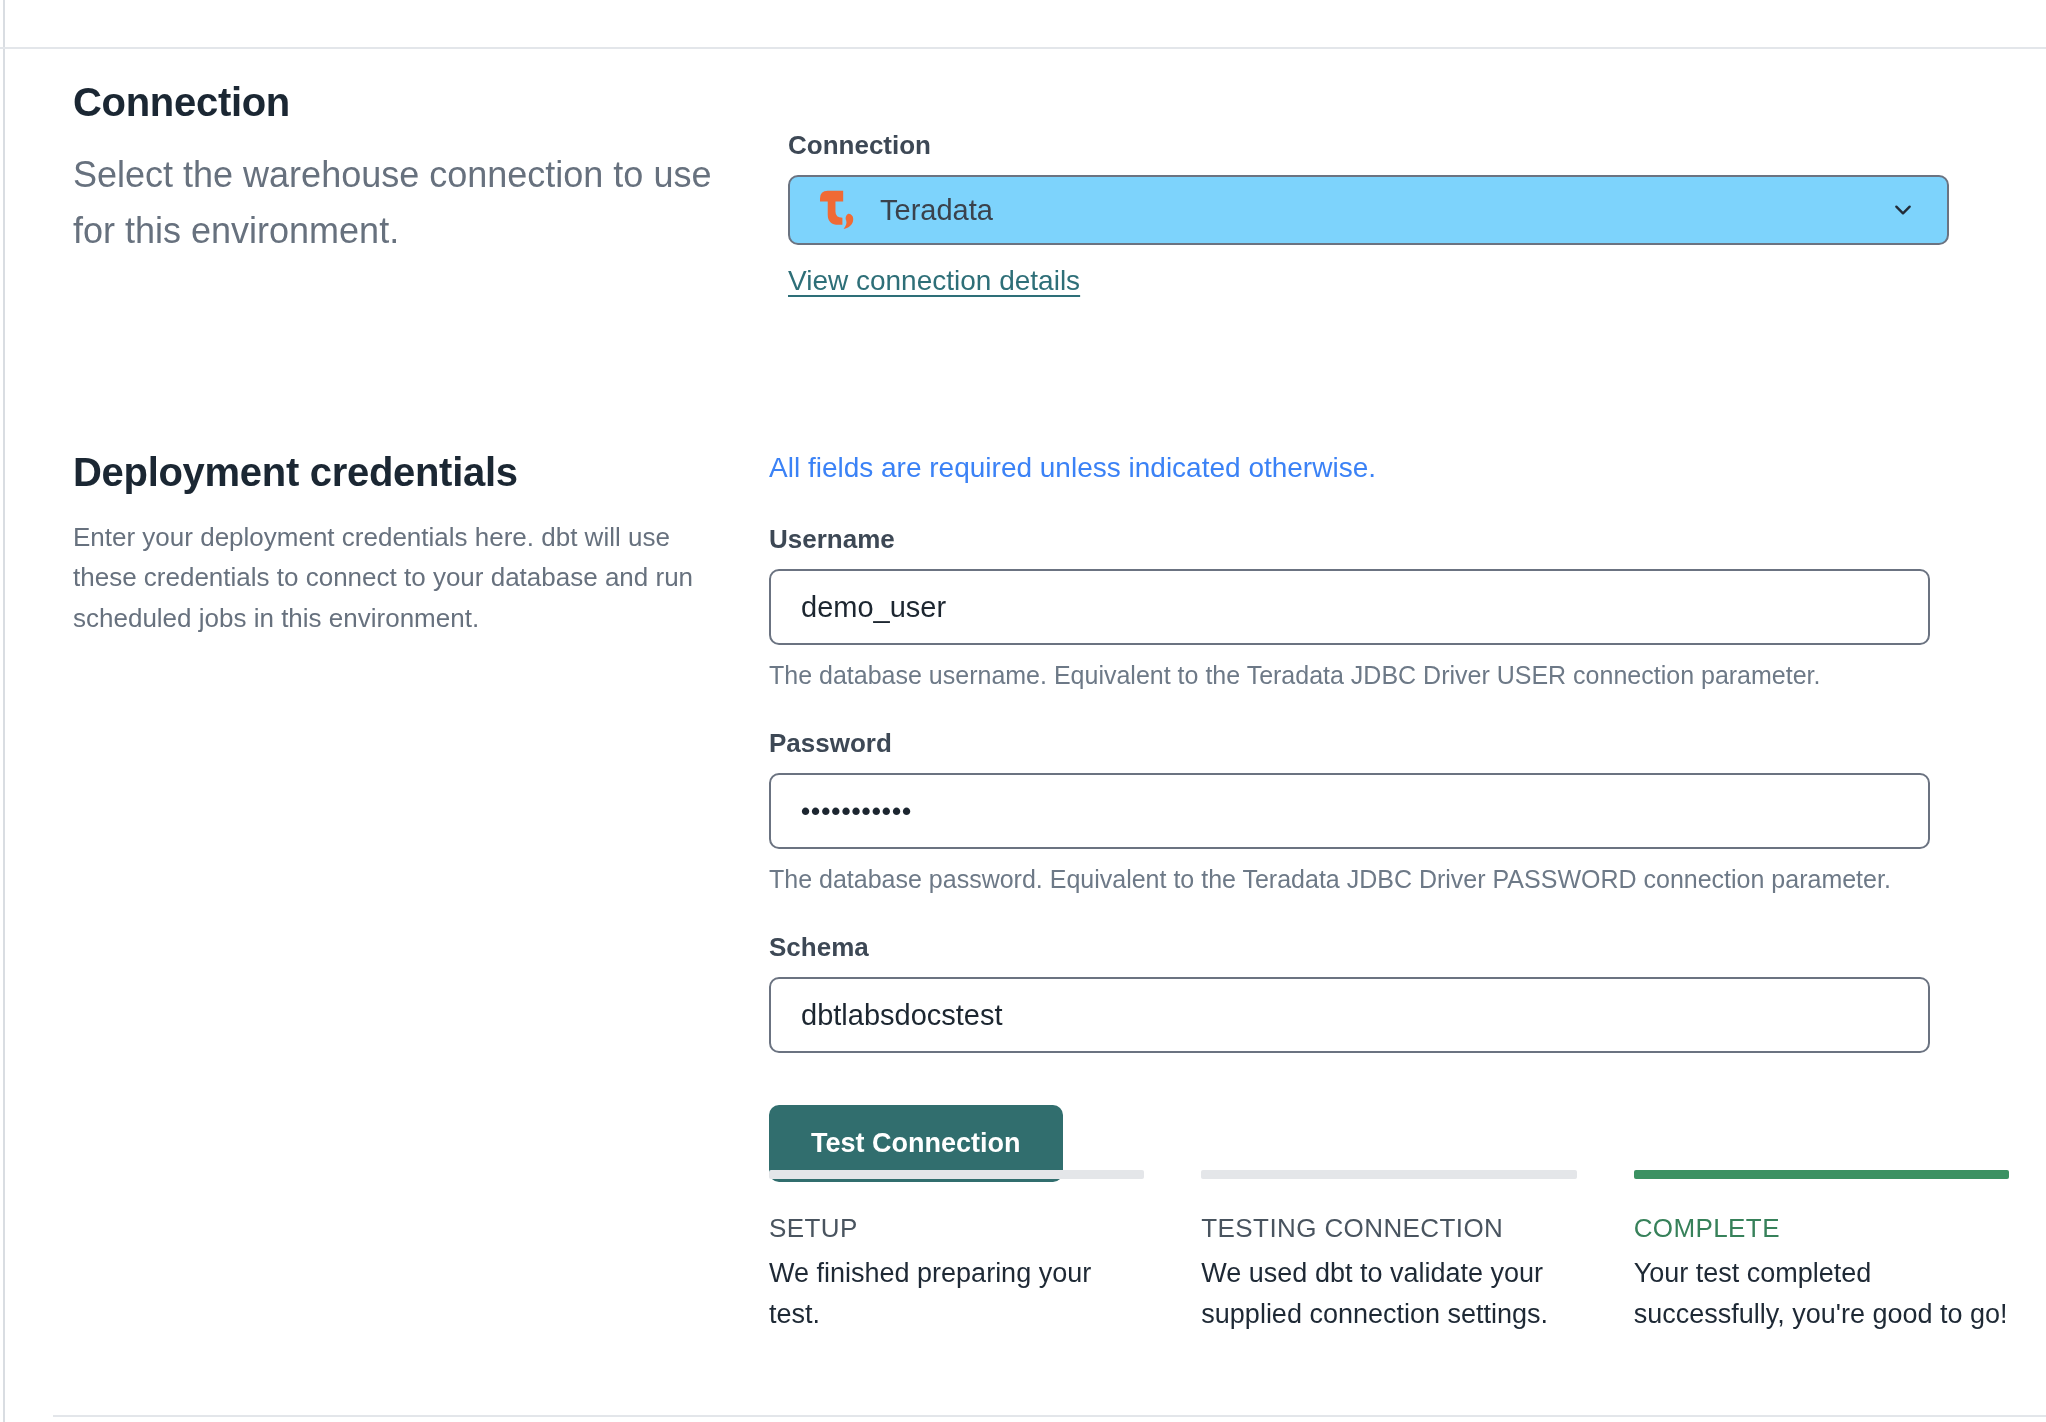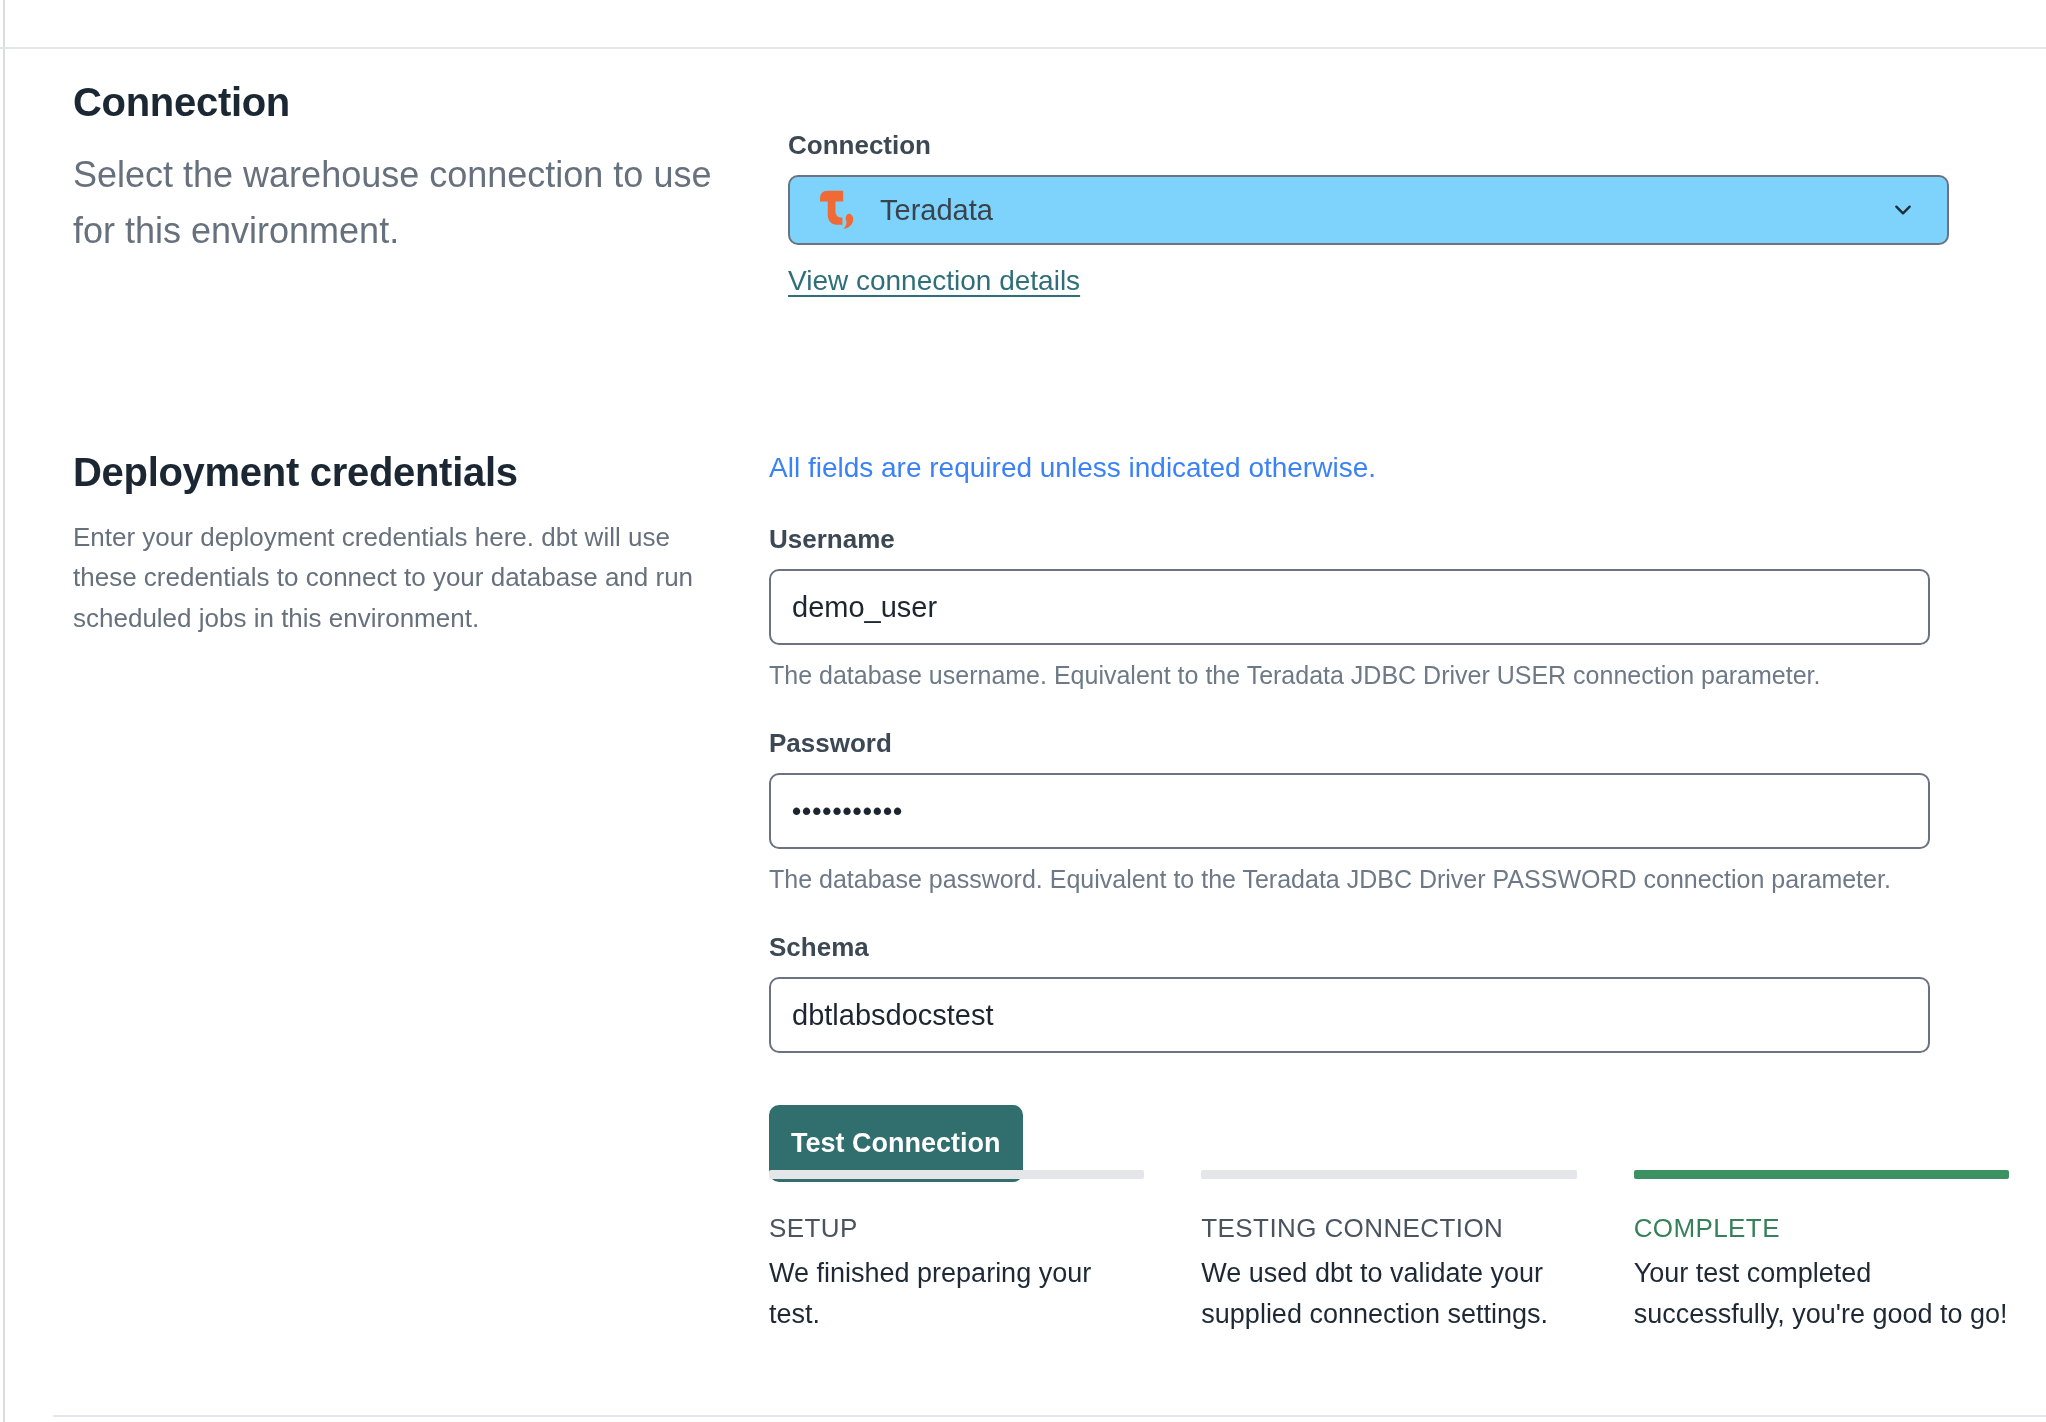--- a/index.html
+++ b/index.html
@@ -60,31 +60,31 @@
     text-underline-offset:5px; cursor:pointer;
   }
 
   
   .required-note { font-size:28px; color:#3b82f6; margin:2px 0 40px 0; }
   .field-group { margin-bottom:38px; }
   .text-input {
     display:block; width:100%; height:76px;
     border:2px solid #6b7381; border-radius:10px;
     font-family:inherit; font-size:29px; color:#1c2630;
-    padding:0 21px; background:#fff; outline:none;
+    padding:0 30px; background:#fff; outline:none;
   }
   .text-input.masked { letter-spacing:1px; font-size:26px; font-weight:700; }
   .help-text { margin-top:16px; font-size:25px; color:#6d7987; }
 
   .test-btn {
     margin-top:34px;
     background:#316e6e; color:#ffffff;
     font-family:inherit; font-size:27px; font-weight:600;
     border:none; border-radius:10px;
-    padding:23px 22px; cursor:pointer;
+    padding:23px 42px; cursor:pointer;
   }
 
   
   .steps {
     position:absolute; left:769px; top:1170px; width:1240px;
     display:grid; grid-template-columns:1fr 1fr 1fr; column-gap:57px;
   }
   .step-bar { height:9px; border-radius:2px; background:#e4e6e9; }
   .step.complete .step-bar { background:#3b9162; }
   .step-label {

